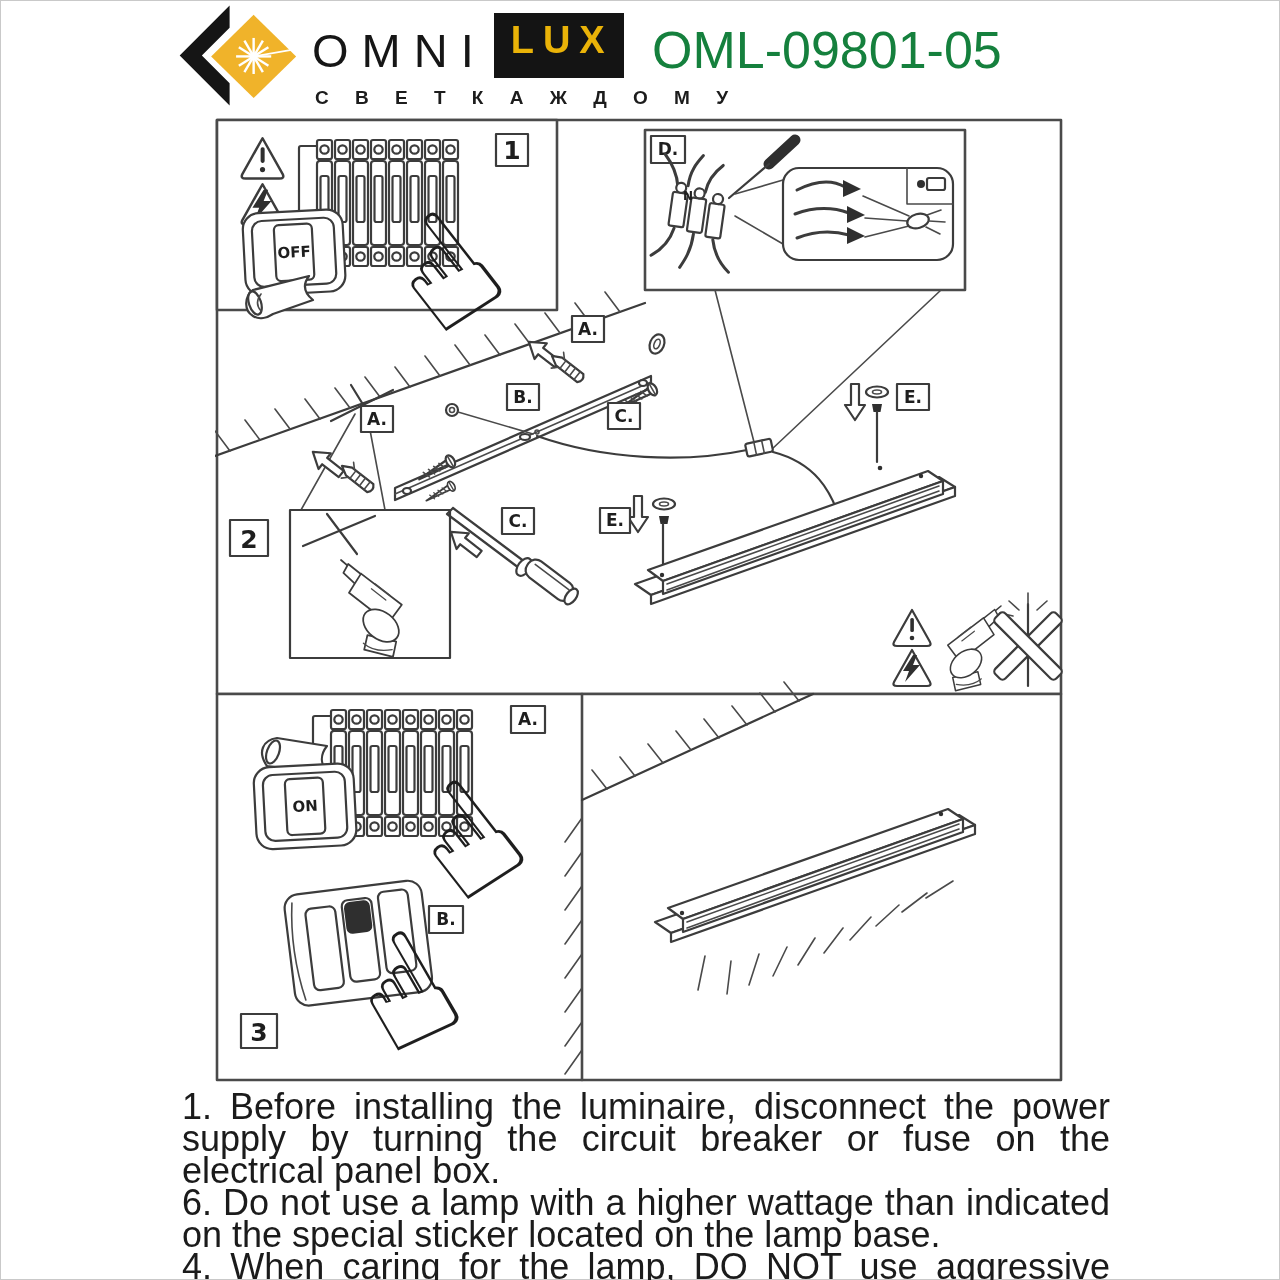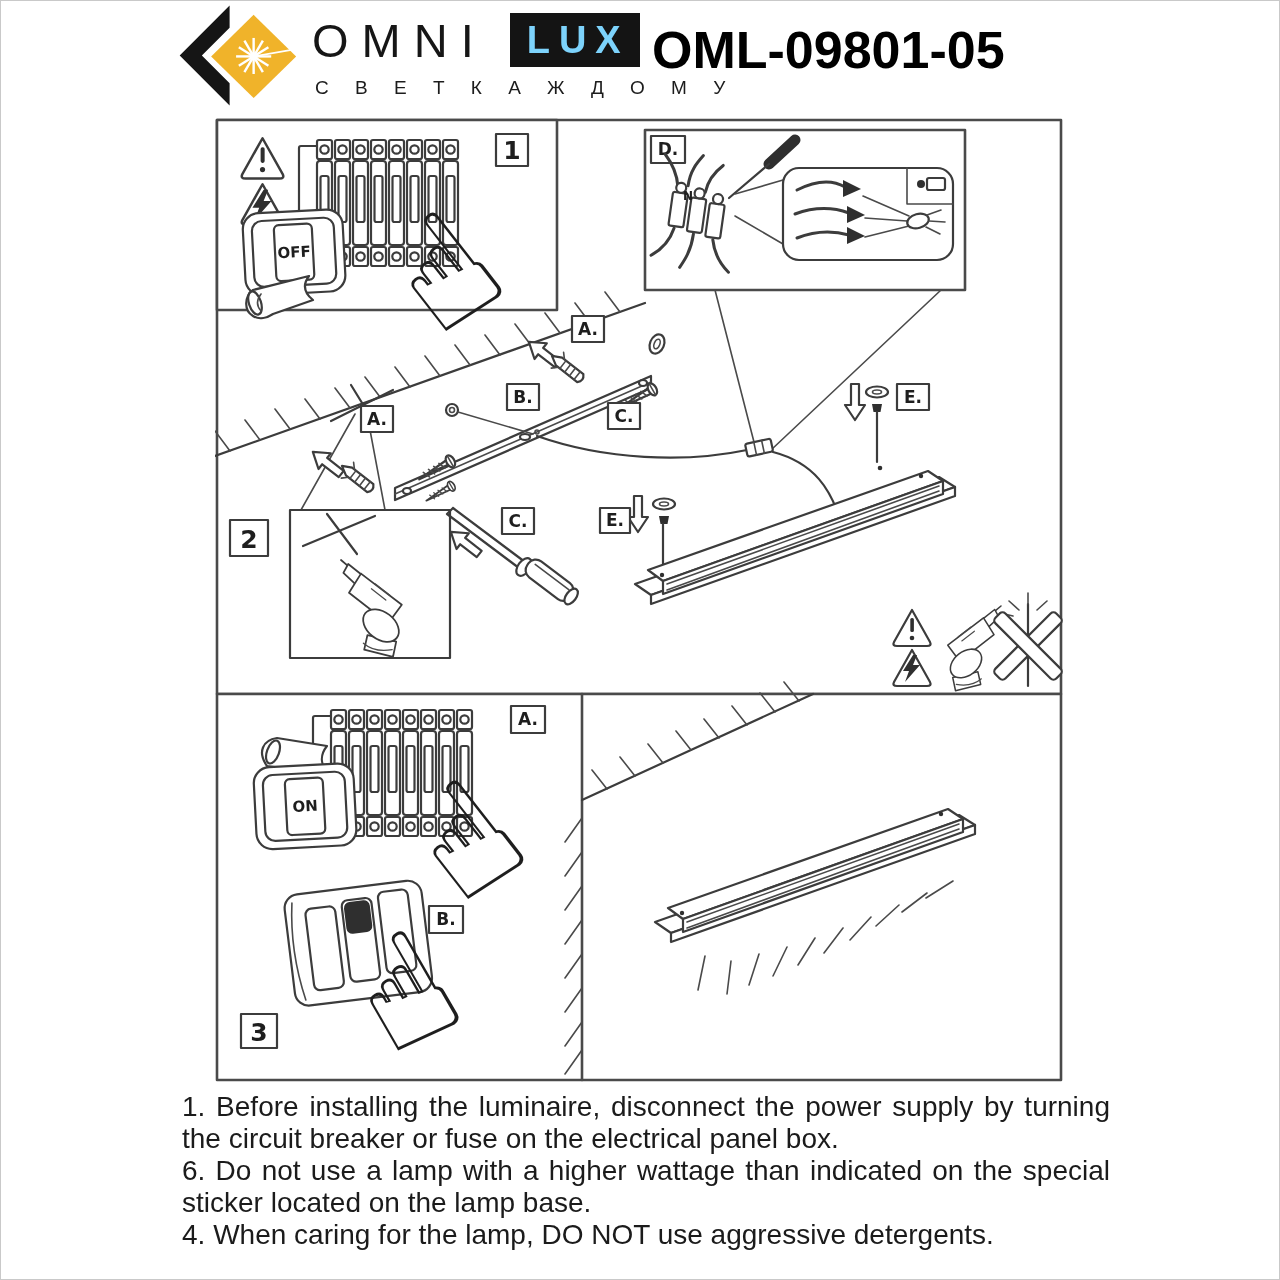--- a/index.html
+++ b/index.html
@@ -2,43 +2,43 @@
 <html><head>
 <meta charset="utf-8">
 <style>
   html,body{margin:0;padding:0;background:#e8e8e8}
   .page{position:relative;width:1280px;height:1280px;background:#ffffff;
         font-family:"Liberation Sans",sans-serif;overflow:hidden;
         outline:1px solid #c9c9c9;outline-offset:-1px;margin:0 auto}
   
   .logo{position:absolute;left:176px;top:5px;display:flex;gap:14px;align-items:flex-start}
   .mark{width:122px;height:101px;flex:0 0 auto}
-  .brandrow{display:flex;align-items:flex-start;gap:23px;margin-top:8px}
+  .brandrow{display:flex;align-items:flex-end;gap:7px;margin-top:8px}
   .omni{font-size:47px;letter-spacing:13px;font-weight:500;color:#161616}
-  .lux{background:#141414;color:#7dd3fc;font-size:38px;font-weight:700;
-       letter-spacing:9px;padding:8px 10px 8px 17px;line-height:1}
-  .tagline{margin-top:9px;font-size:19px;letter-spacing:10.5px;color:#1c1c1c;font-weight:400;padding-left:3px}
-  .model{position:absolute;left:652px;top:20px;font-size:52px;font-weight:700;color:#000000}
+  .lux{background:#141414;color:#eab308;font-size:38px;font-weight:700;
+       letter-spacing:9px;padding:8px 10px 19px 17px;line-height:1}
+  .tagline{margin-top:9px;font-size:19px;letter-spacing:10.5px;color:#1c1c1c;font-weight:700;padding-left:3px}
+  .model{position:absolute;left:652px;top:20px;font-size:52px;font-weight:400;color:#15803d}
   
   .dg{position:absolute;left:215px;top:118px;width:848px;height:964px;stroke-linecap:round;stroke-linejoin:round}
   .dg .s{fill:#fff;stroke:#3c3c3c;stroke-width:2.2}
   .dg .sn{fill:none;stroke:#3c3c3c;stroke-width:2.2}
   .dg .tn{fill:none;stroke:#4a4a4a;stroke-width:1.6}
   .dg .w3{fill:none;stroke:#3c3c3c;stroke-width:3}
   .dg .dk{fill:#2f2f2f;stroke:none}
   .dg .box{fill:#fff;stroke:#4a4a4a;stroke-width:2.6}
   .dg text{font-family:"DejaVu Sans",sans-serif;fill:#1e1e1e}
   .lbl{font-size:17px;font-weight:700;text-anchor:middle}
   .num{font-size:25px;font-weight:700;text-anchor:middle}
   .swt{font-size:15px;font-weight:700;text-anchor:middle}
   .wn{font-size:12px;font-weight:700}
   .hand{font-size:150px;fill:#383838;text-anchor:middle}
   
   .notes{position:absolute;left:182px;top:1091px;width:928px}
-  .notes p{margin:0;font-size:28px;line-height:32px;color:#1b1b1b;text-align:justify}
+  .notes p{margin:0;font-size:36px;line-height:32px;color:#1b1b1b;text-align:justify}
 </style>
 </head>
 <body>
 
 <div class="page">
 
   <div class="logo">
     <svg class="mark" viewBox="0 0 132 108">
       <path fill="#151515" d="M58,0 L4,54 L58,108 L58,84 L28,54 L58,24 Z"></path>
       <path fill="#F0B32A" d="M84,10 L130,55 L84,100 L38,55 Z"></path>

